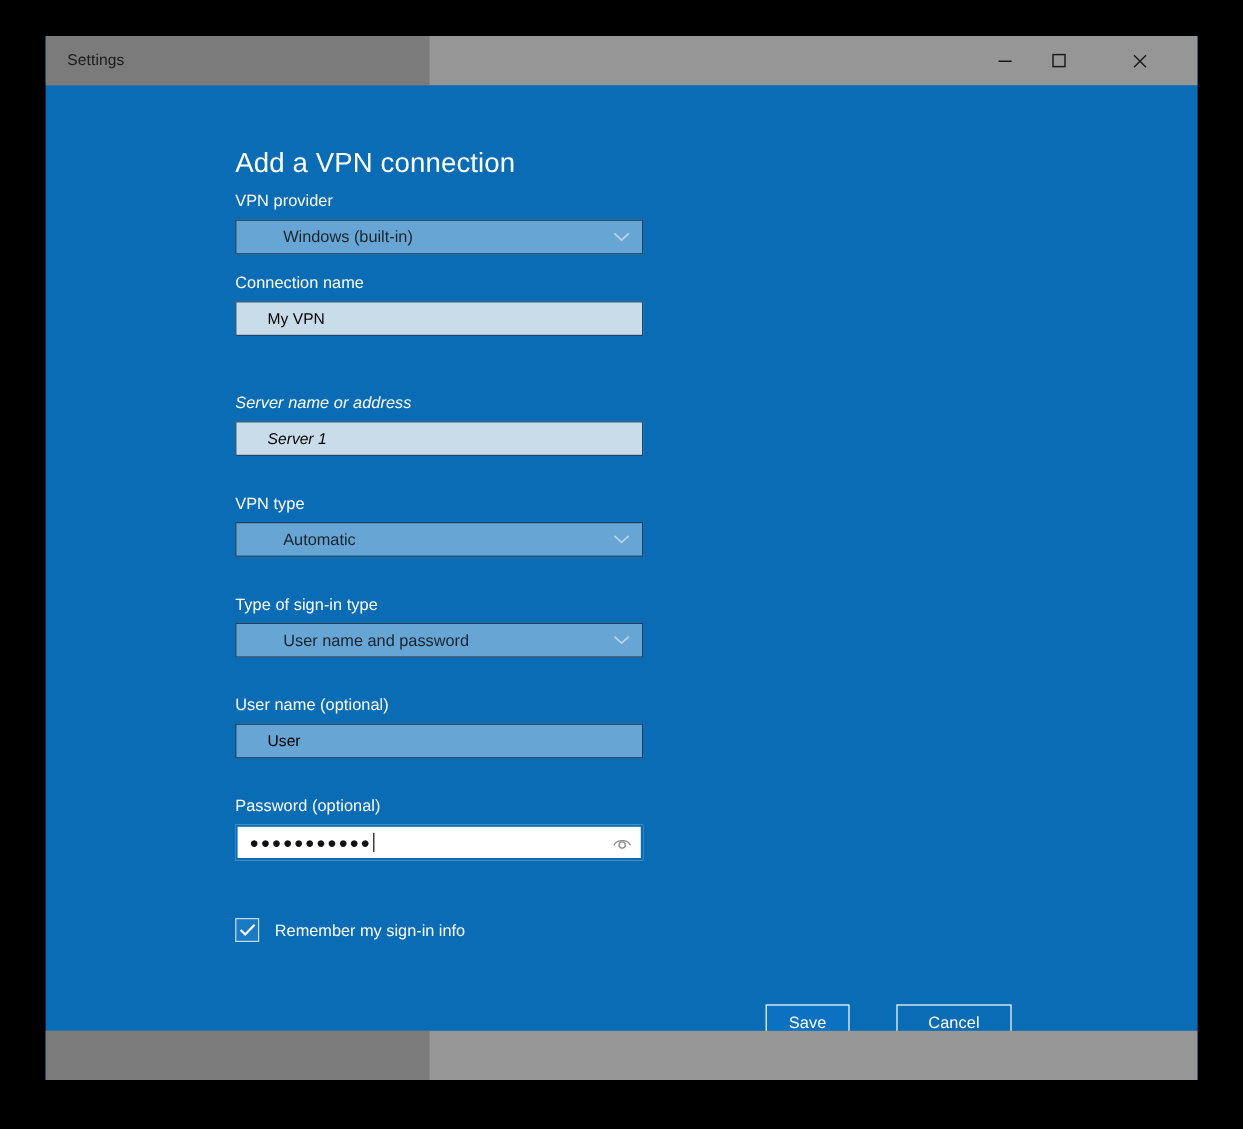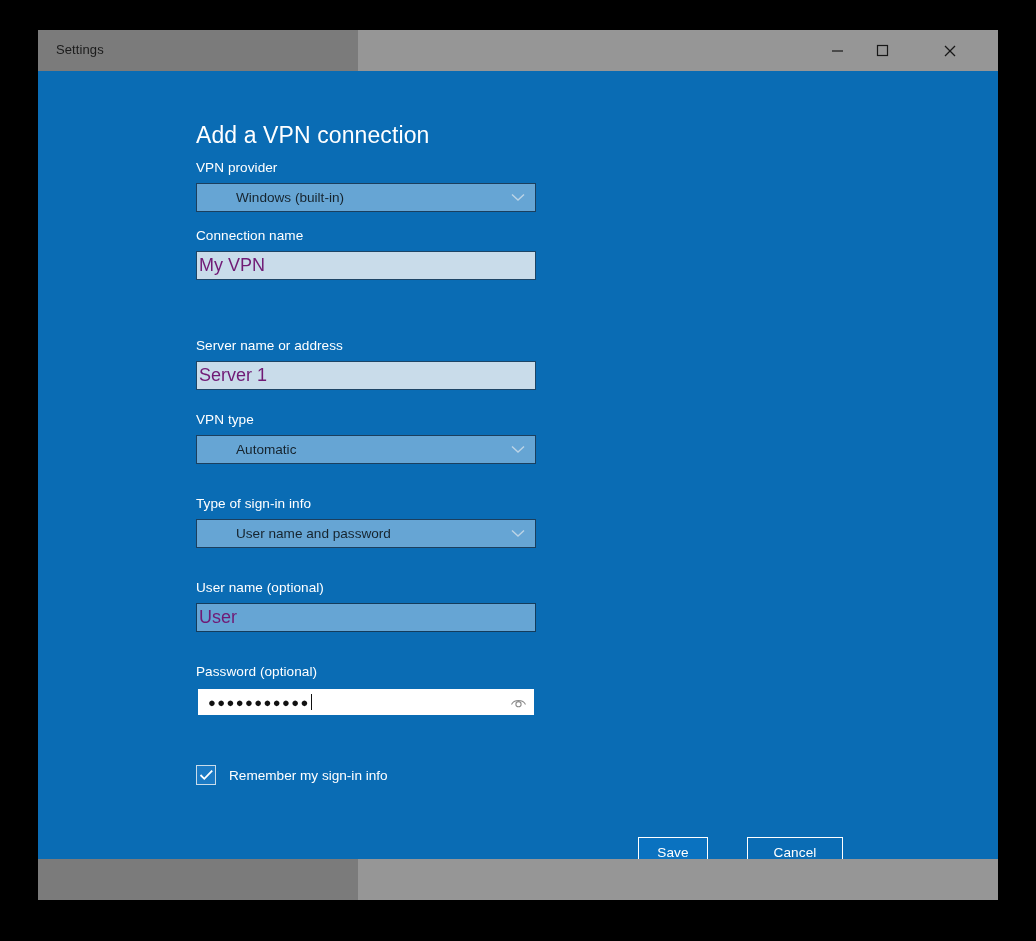--- a/index.html
+++ b/index.html
@@ -117,23 +117,23 @@
     position: relative;
     box-sizing: border-box;
     width: 340px;
     height: 29px;
     background: #c9dcea;
     border: 1px solid #1d4566;
     display: flex;
     align-items: center;
   }
   .textbox .value {
-    font-size: 18px;
-    color: #701a75;
-    padding-left: 2px;
+    font-size: 13px;
+    color: #000000;
+    padding-left: 26px;
     white-space: nowrap;
   }
 
   
   .textbox.shade {
     background: #66a5d4;
     border: 1px solid #143c5c;
   }
 
   
@@ -290,41 +290,41 @@
       </div>
     </div>
 
     <div class="field-group" style="top:157px;">
       <div class="field-label">Connection name</div>
       <div class="textbox">
         <span class="value" title="">My VPN</span>
       </div>
     </div>
 
-    <div class="field-group" style="top:267px;">
+    <div class="field-group" style="top:257px;font-style:italic;">
       <div class="field-label">Server name or address</div>
       <div class="textbox">
         <span class="value" title="">Server 1</span>
       </div>
     </div>
 
     <div class="field-group" style="top:341px;">
       <div class="field-label">VPN type</div>
       <div class="combobox">
         <span class="value">Automatic</span>
         <span class="chevron">
           <svg width="14" height="9" viewBox="0 0 14 9">
             <polyline points="1,1.5 7,7 13,1.5" fill="none" stroke="#bcd4e6" stroke-width="1.4"></polyline>
           </svg>
         </span>
       </div>
     </div>
 
     <div class="field-group" style="top:425px;">
-      <div class="field-label">Type of sign-in info</div>
+      <div class="field-label">Type of sign-in type</div>
       <div class="combobox">
         <span class="value">User name and password</span>
         <span class="chevron">
           <svg width="14" height="9" viewBox="0 0 14 9">
             <polyline points="1,1.5 7,7 13,1.5" fill="none" stroke="#bcd4e6" stroke-width="1.4"></polyline>
           </svg>
         </span>
       </div>
     </div>
 

